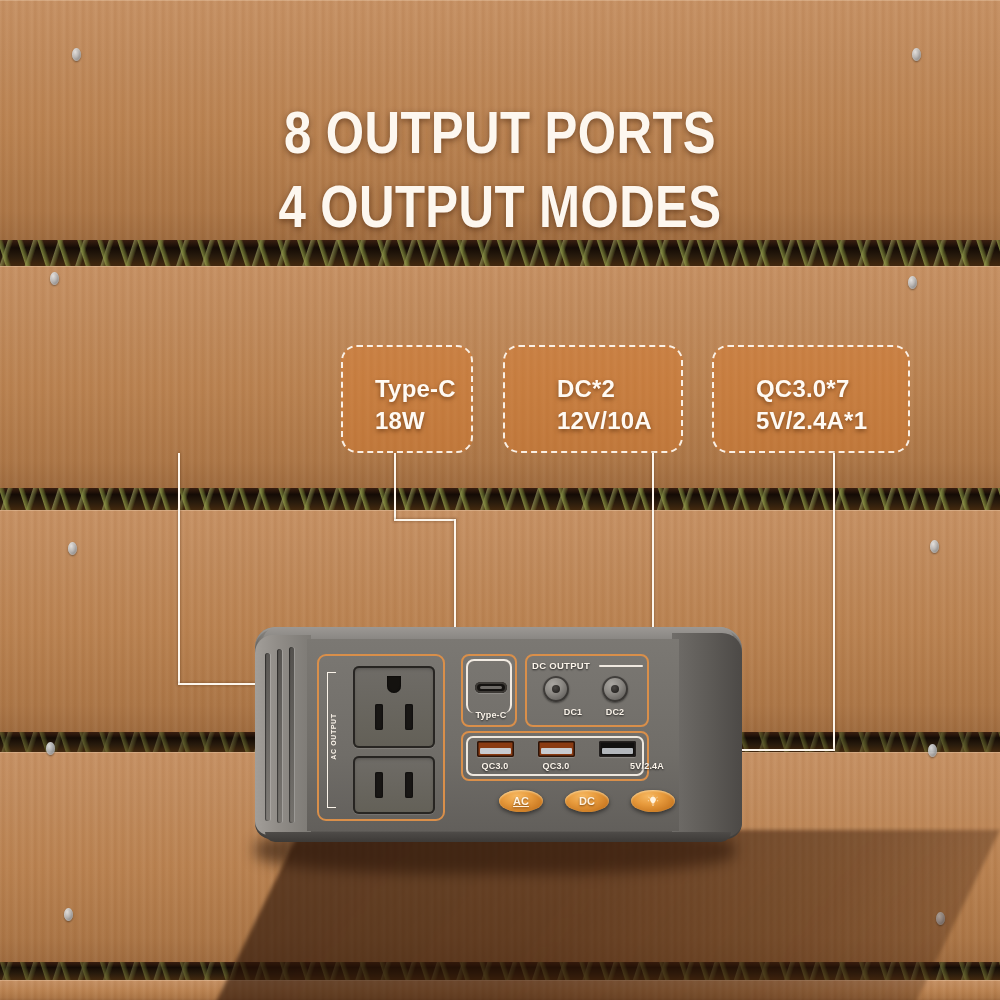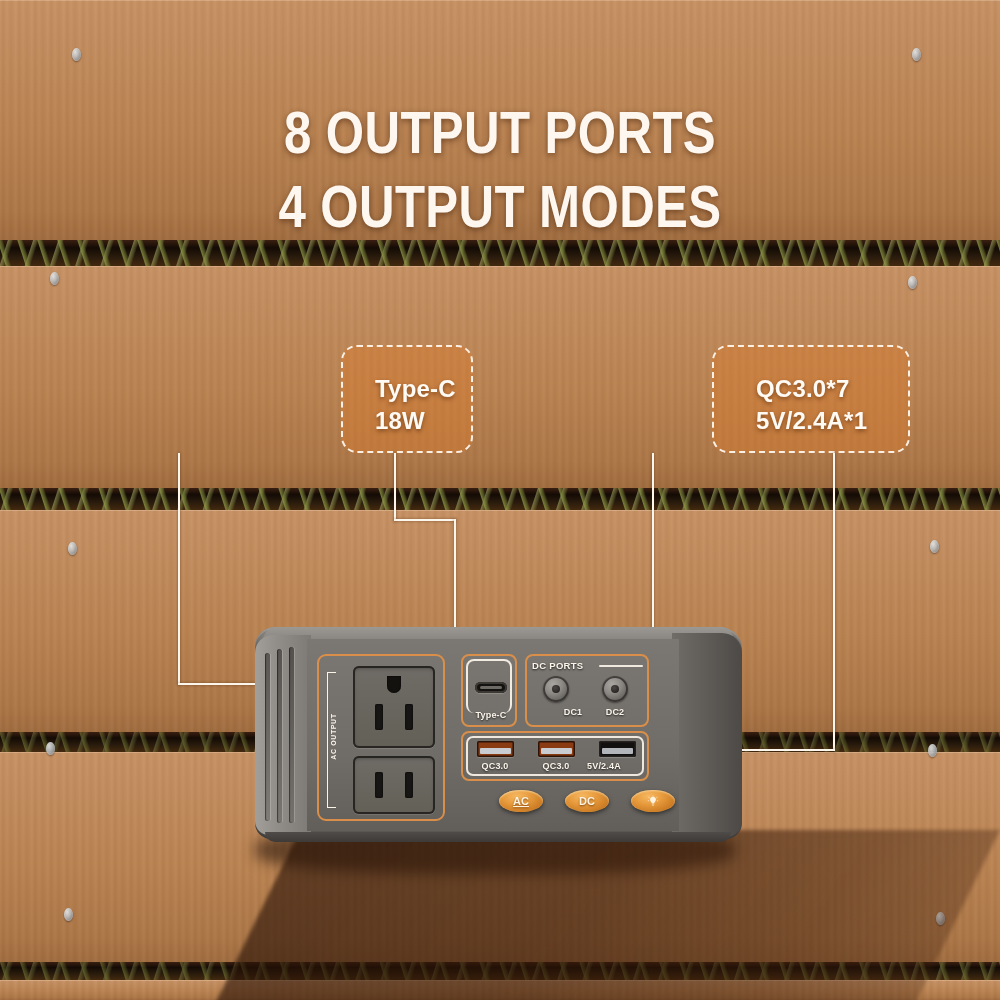--- a/index.html
+++ b/index.html
@@ -435,20 +435,24 @@
     <span>8 OUTPUT PORTS</span>
     <span class="l2">4 OUTPUT MODES</span>
   </div>
 
 
   <div class="card" style="left:341px; top:345px; width:132px; height:108px; padding-left:32px;">
     <span>Type-C</span>
     <span class="v">18W</span>
   </div>
 
+  <div class="card" style="left:503px; top:345px; width:180px; height:108px; padding-left:52px;">
+    <span>DC*2</span>
+    <span class="v">12V/10A</span>
+  </div>
 
   <div class="card" style="left:712px; top:345px; width:198px; height:108px; padding-left:42px;">
     <span>QC3.0*7</span>
     <span class="v">5V/2.4A*1</span>
   </div>
 
   <div class="line-v" style="left:178px; top:453px; height:231px;"></div>
   <div class="line-h" style="left:178px; top:683px; width:142px;"></div>
   <div class="dot" style="left:316px; top:679px;"></div>
 
@@ -498,21 +502,21 @@
       </div>
     </div>
 
     <div class="tc-box">
       <div class="tc-inner"></div>
       <div class="typec-port"></div>
       <div class="port-cap" style="left:0px; top:54px; width:56px; text-align:center;">Type-C</div>
     </div>
 
     <div class="dc-box">
-      <div class="dc-title" style="left:5px; top:4px;">DC PORTS</div>
+      <div class="dc-title" style="left:5px; top:4px;">DC OUTPUT</div>
       <div class="dc-rule" style="left:72px; top:9px; width:44px;"></div>
 
       <div class="dc-jack" style="left:16px; top:20px;"></div>
       <div class="port-cap" style="left:22px; top:51px; width:48px; text-align:center;">DC1</div>
 
       <div class="dc-jack" style="left:75px; top:20px;"></div>
       <div class="port-cap" style="left:64px; top:51px; width:48px; text-align:center;">DC2</div>
     </div>
 
     <div class="usb-box">
@@ -524,21 +528,21 @@
       <div class="port-cap" style="left:0px; top:28px; width:64px; text-align:center;">QC3.0</div>
 
       <div class="usb-port qc" style="left:75px; top:8px;">
         <div class="tongue"></div>
       </div>
       <div class="port-cap" style="left:61px; top:28px; width:64px; text-align:center;">QC3.0</div>
 
       <div class="usb-port blk" style="left:136px; top:8px;">
         <div class="tongue"></div>
       </div>
-      <div class="port-cap" style="left:124px; top:28px; width:64px; text-align:left;">5V/2.4A</div>
+      <div class="port-cap" style="left:137px; top:28px; width:64px; text-align:right;">5V/2.4A</div>
     </div>
 
     <div class="btn" style="left:244px; top:163px;text-decoration:underline;">AC</div>
 
     <div class="btn" style="left:310px; top:163px;">DC</div>
 
     <div class="btn" style="left:376px; top:163px;">
       <svg class="bulb" viewBox="0 0 24 24">
         <path d="M12 2.5c-3.6 0-6.4 2.8-6.4 6.3 0 2.4 1.3 4.1 2.4 5.2.6.6.9 1.2.9 2v.6h6.2v-.6c0-.8.3-1.4.9-2 1.1-1.1 2.4-2.8 2.4-5.2 0-3.5-2.8-6.3-6.4-6.3z" fill="#fff3e0"></path>
         <rect x="9" y="17.6" width="6" height="1.7" rx=".8" fill="#fff3e0"></rect>

